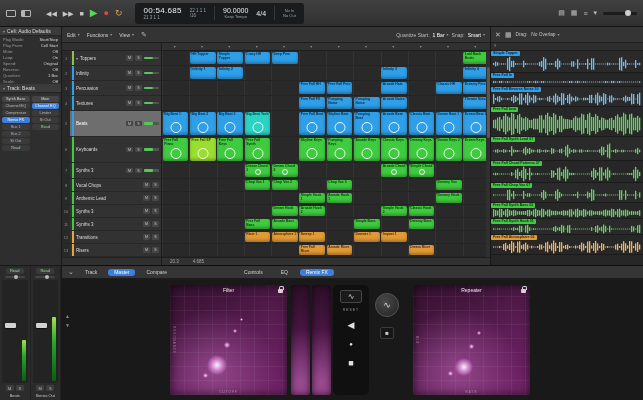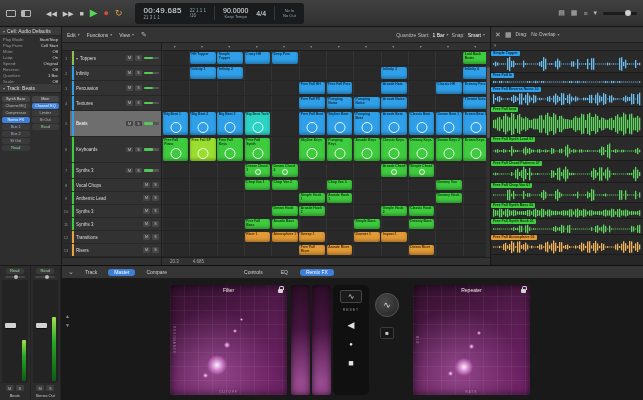--- a/index.html
+++ b/index.html
@@ -167,21 +167,21 @@
     <div class="transport">
       <span class="tbtn">◀◀</span>
       <span class="tbtn">▶▶</span>
       <span class="tbtn">■</span>
       <span class="tbtn play">▶</span>
       <span class="tbtn rec">●</span>
       <span class="tbtn cycle">↻</span>
     </div>
     <div class="lcd">
       <div class="timecol">
-        <div class="big">00:49.685</div>
+        <div class="big">00:54.685</div>
         <div class="sub">21 3 1 1</div>
       </div>
       <div class="timecol">
         <div class="sub">22 1 1 1</div>
         <div class="sub">/16</div>
       </div>
       <div class="vdiv"></div>
       <div class="midcol">
         <div class="t7">90.0000</div>
         <div class="t4">Keep Tempo</div>

